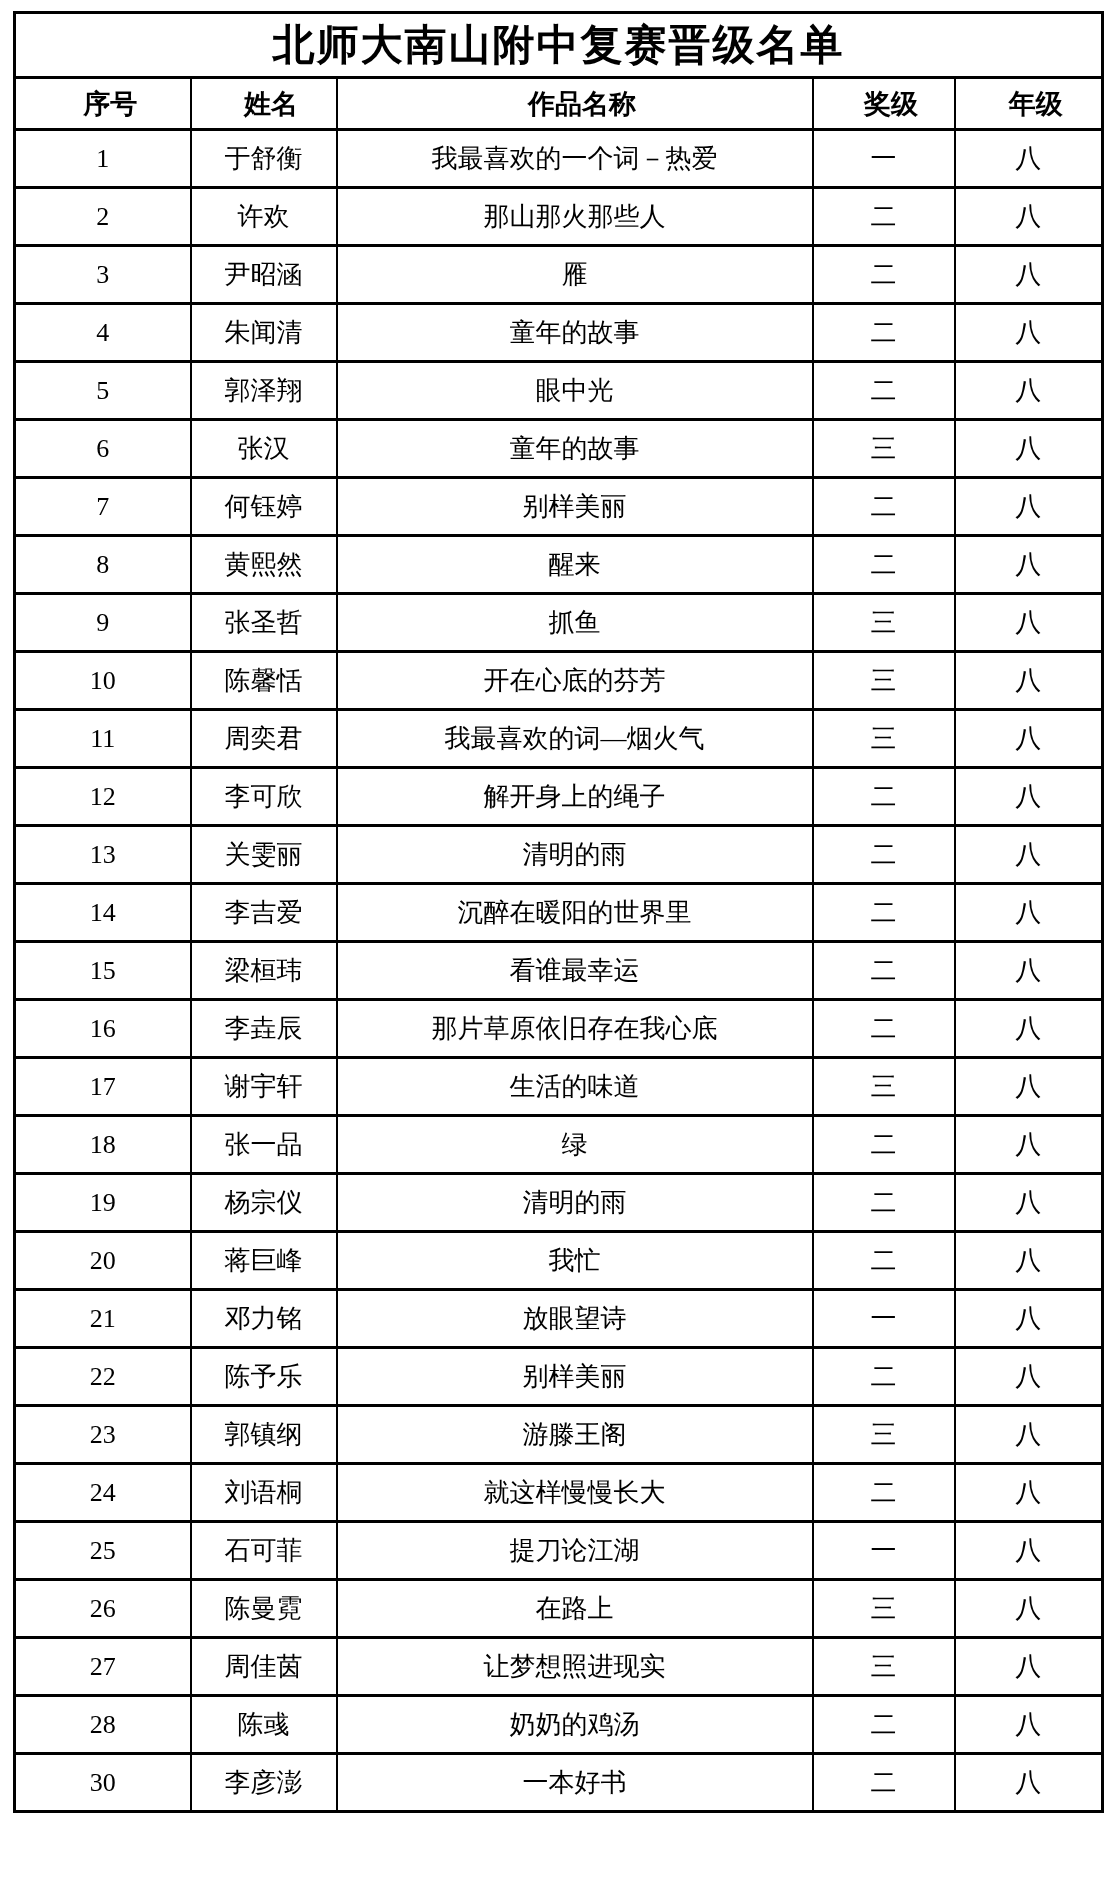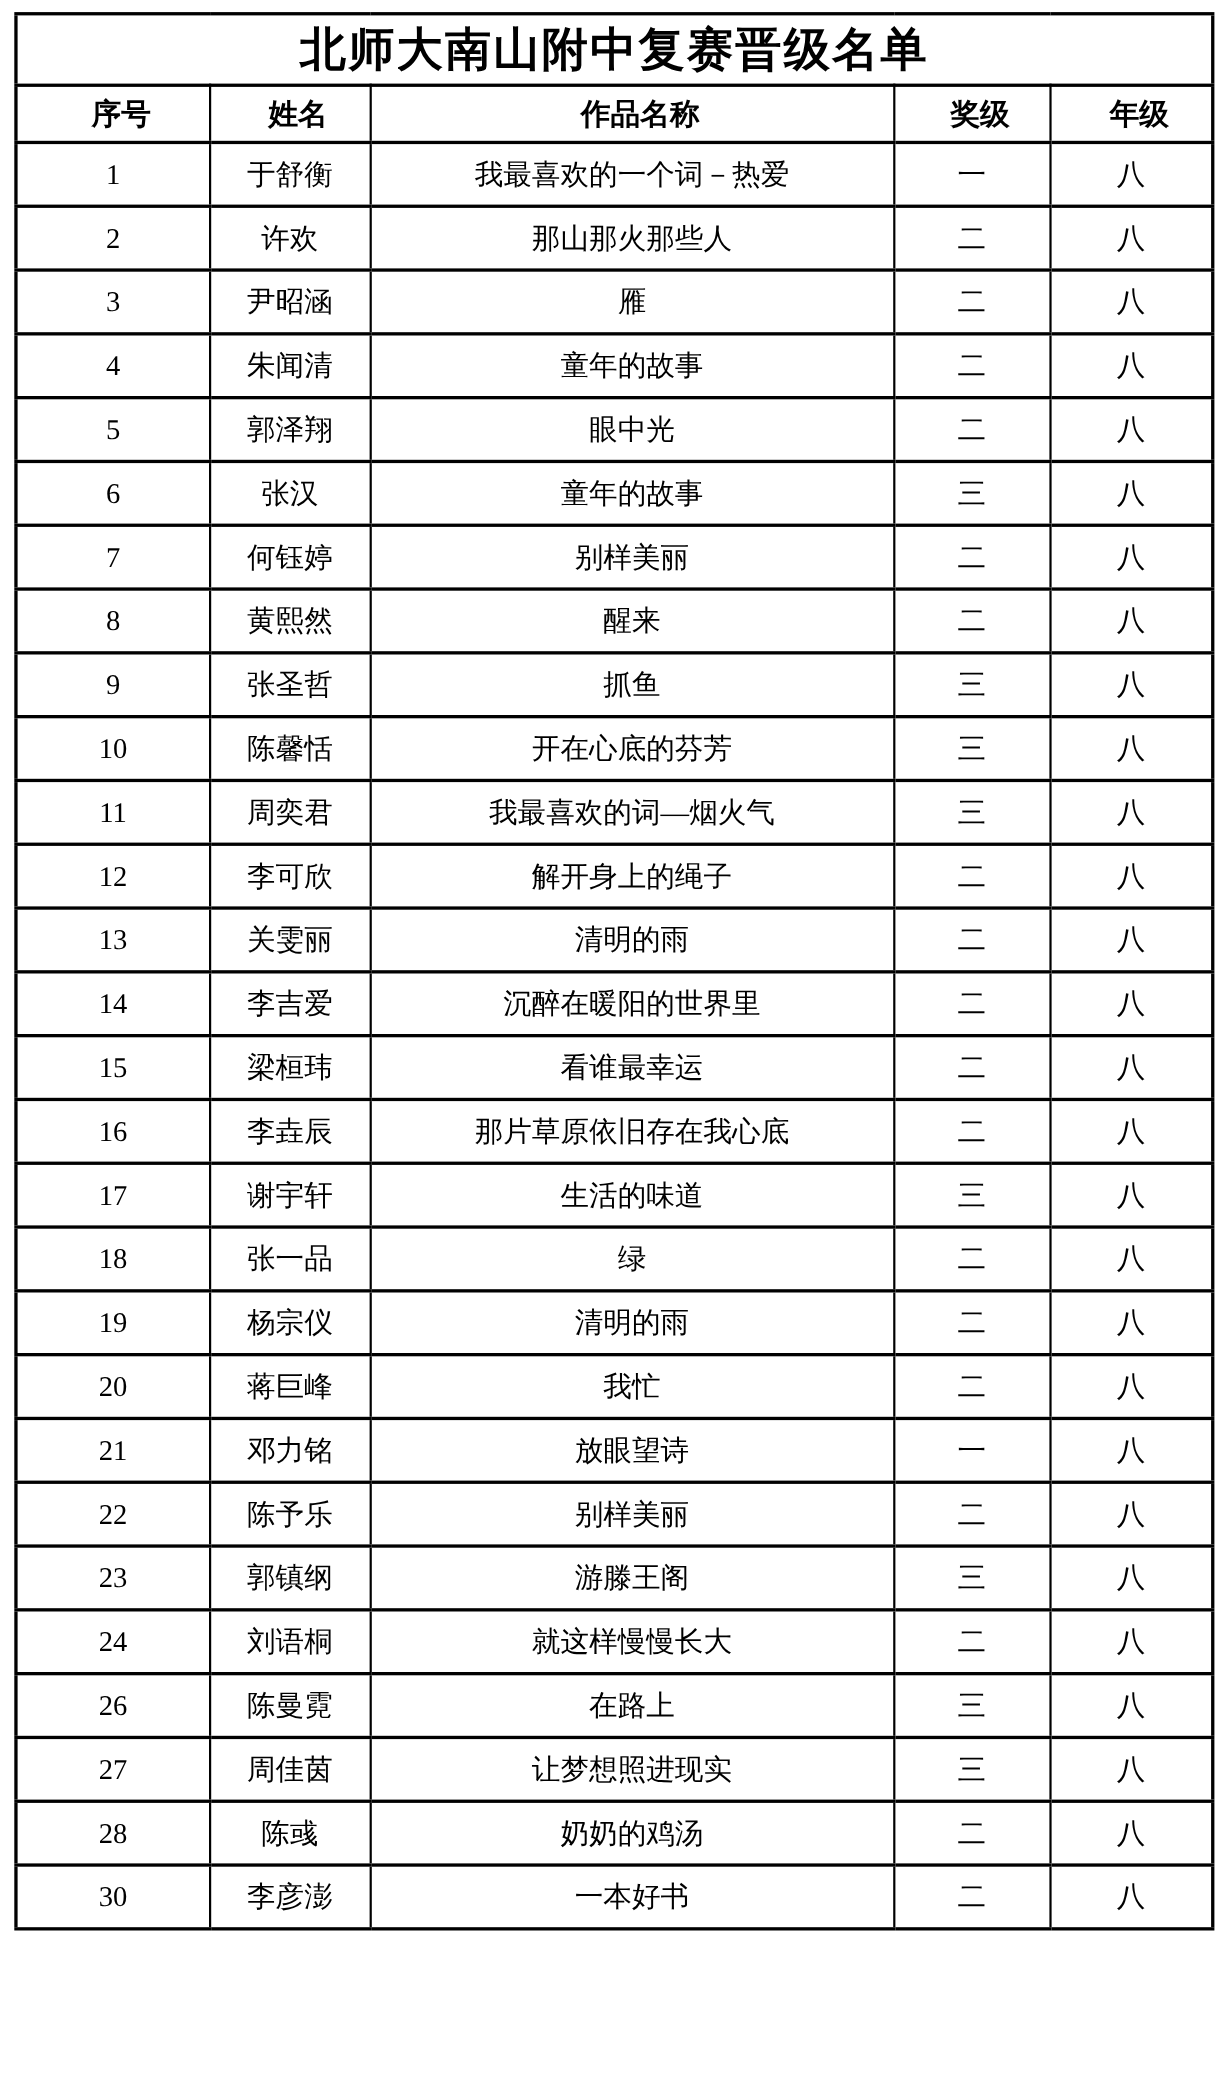--- a/index.html
+++ b/index.html
@@ -247,20 +247,27 @@
           <td>八</td>
         </tr>
         <tr>
           <td>24</td>
           <td>刘语桐</td>
           <td>就这样慢慢长大</td>
           <td>二</td>
           <td>八</td>
         </tr>
         <tr>
+          <td>25</td>
+          <td>石可菲</td>
+          <td>提刀论江湖</td>
+          <td>一</td>
+          <td>八</td>
+        </tr>
+        <tr>
           <td>26</td>
           <td>陈曼霓</td>
           <td>在路上</td>
           <td>三</td>
           <td>八</td>
         </tr>
         <tr>
           <td>27</td>
           <td>周佳茵</td>
           <td>让梦想照进现实</td>

